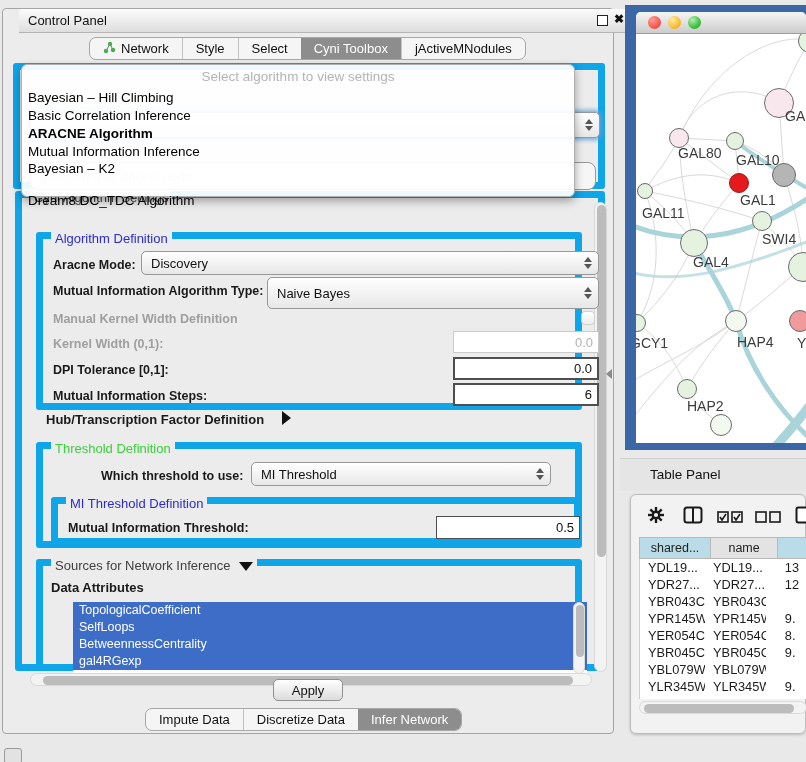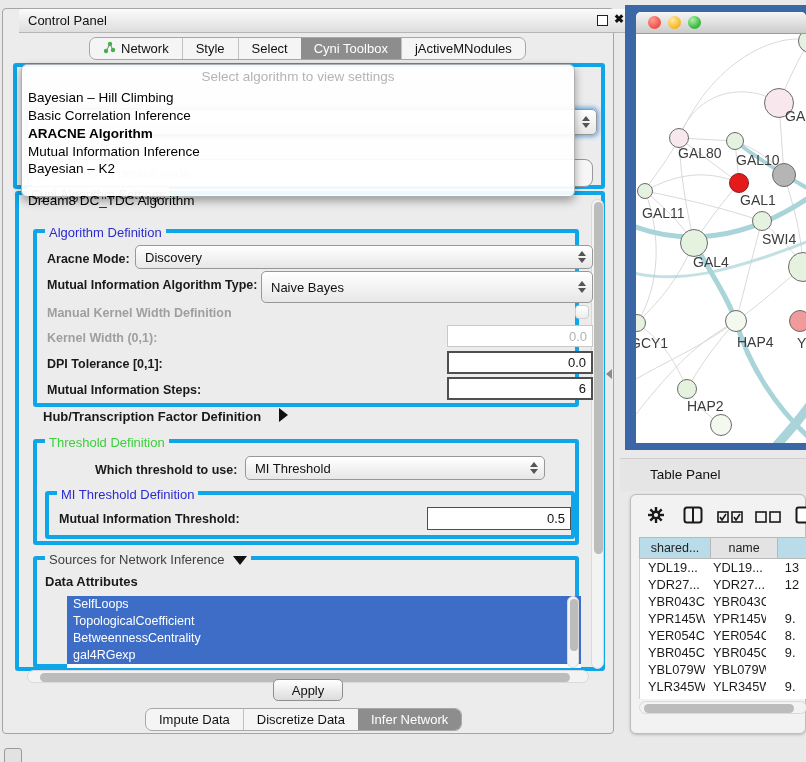--- a/index.html
+++ b/index.html
@@ -21,21 +21,21 @@
   
   .tabbar{display:flex;border:1px solid #a8a8a8;border-radius:7px;overflow:hidden;
       background:#f5f5f5;height:23px;box-sizing:border-box;}
   .tab{display:flex;align-items:center;padding:0 13px;font-size:13px;color:#111;
       border-left:1px solid #c2c2c2;white-space:nowrap;}
   .tab:first-child{border-left:none;}
   .tab.selected{background:#8d8d8d;color:#fff;border-left:none;}
   .tab .glyph{margin-right:5px;display:inline-block;}
 
   
-  .grp{border:4px solid #0ea5e9;border-radius:3px;box-sizing:border-box;}
+  .grp{border:7px solid #0ea5e9;border-radius:3px;box-sizing:border-box;}
   .grp-title{position:absolute;top:-8px;left:8px;background:#ececec;padding:0 4px;
       font-size:13px;color:#404040;white-space:nowrap;}
   .grp-title.blue{color:#2b2bd0;}
   .grp-title.green{color:#3ccf3c;}
 
   .lbl{font-size:12.5px;font-weight:bold;color:#1a1a1a;white-space:nowrap;}
   .lbl.disabled{color:#9f9f9f;}
 
   .combo{background:linear-gradient(#ffffff,#e7e7e7);border:1px solid #989898;
       border-radius:5px;box-sizing:border-box;display:flex;align-items:center;
@@ -238,23 +238,23 @@
 
     <div class="abs grp" style="left:14px;top:361px;width:546px;height:112px;">
       <span class="grp-title">
         <span>Sources for Network Inference</span>
         <span style="display:inline-block;margin-left:5px;width:0;height:0;border-left:7px solid transparent;border-right:7px solid transparent;border-top:9px solid #111;vertical-align:middle;"></span>
       </span>
       <span class="abs lbl" style="left:8px;top:14px;font-size:13px;">Data Attributes</span>
 
       <div class="abs attr-list" style="left:30px;top:36px;">
 
+          <div class="attr-item"><span>TopologicalCoefficient</span></div>
+
           <div class="attr-item"><span>SelfLoops</span></div>
-
-          <div class="attr-item"><span>TopologicalCoefficient</span></div>
 
           <div class="attr-item"><span>BetweennessCentrality</span></div>
 
           <div class="attr-item"><span>gal4RGexp</span></div>
         </div>
       <div class="abs sb-track" style="left:530px;top:36px;width:12px;height:72px;">
         <span class="sb-thumb" style="left:1.5px;top:2px;width:8px;height:52px;"></span>
       </div>
     </div>
 

